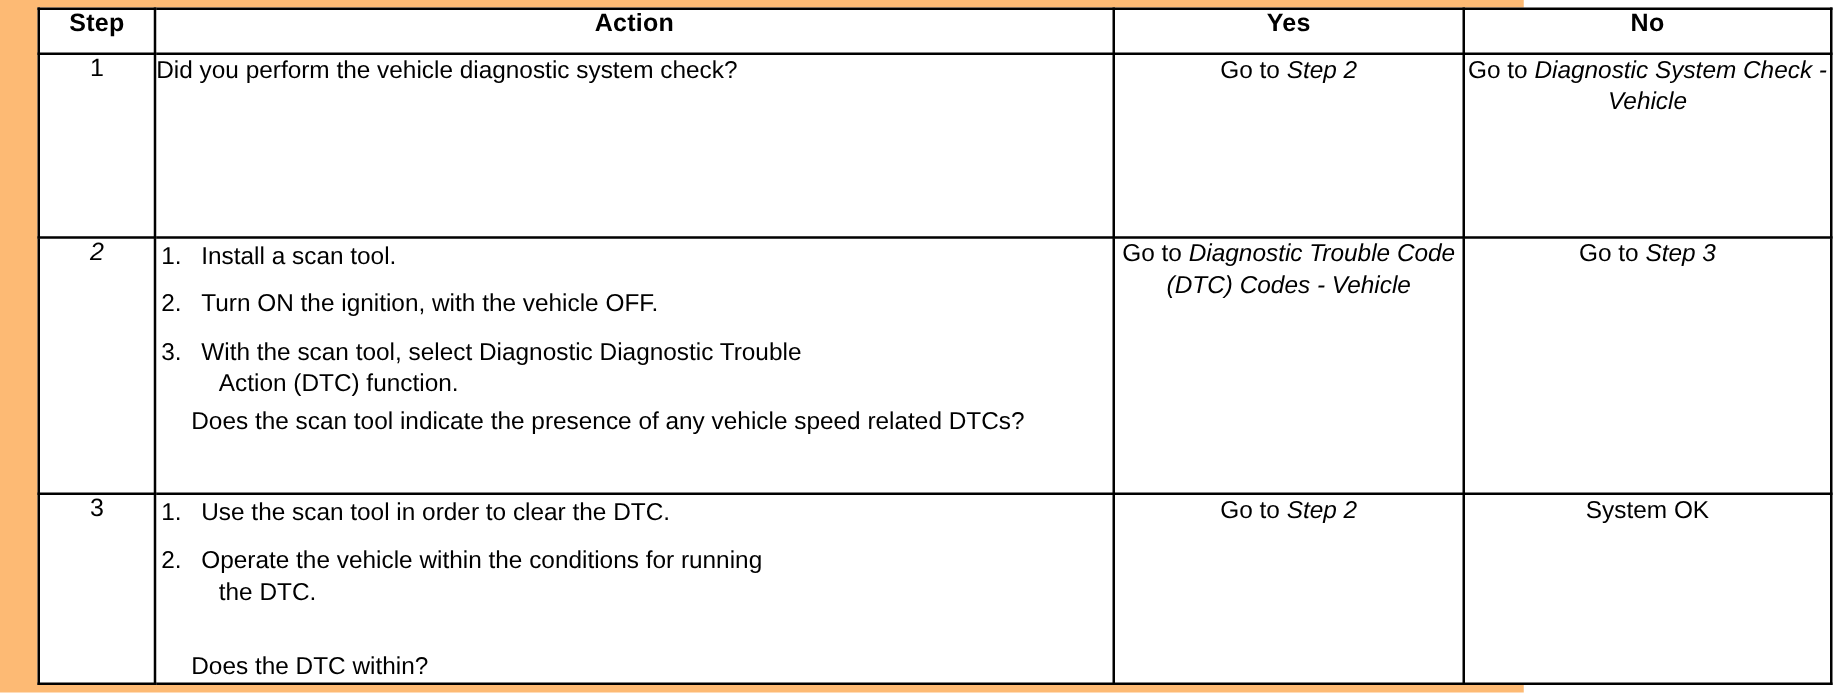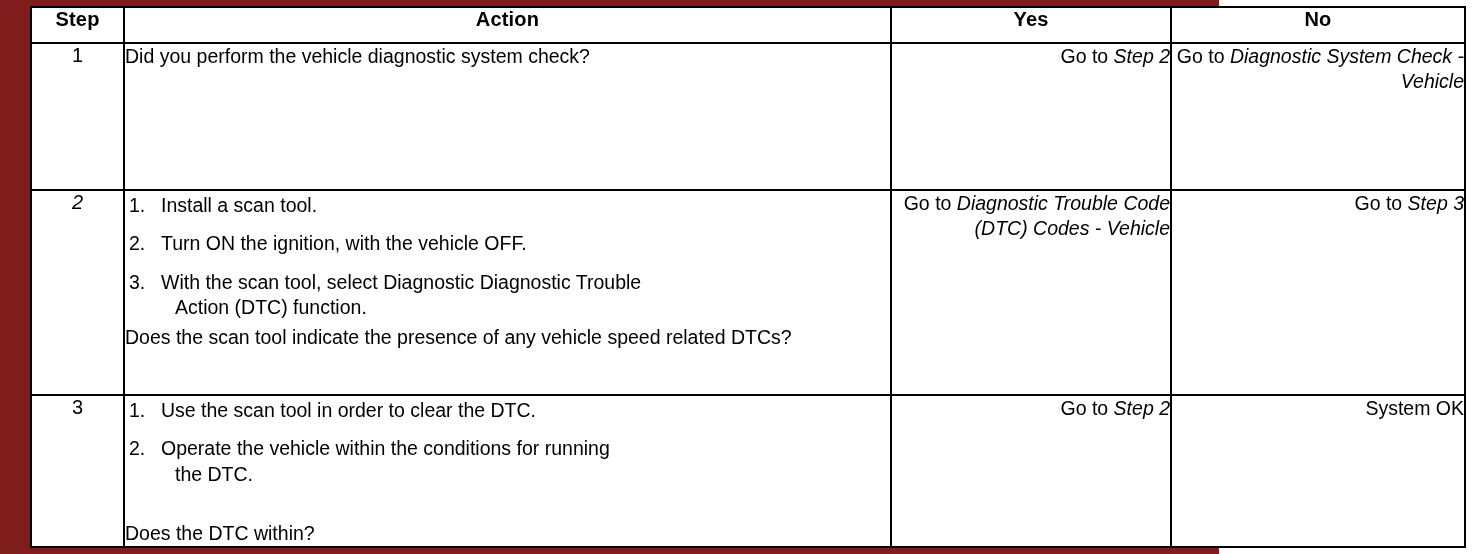--- a/index.html
+++ b/index.html
@@ -13,21 +13,21 @@
     height: 554px;
     font-family: "Liberation Sans", sans-serif;
     color: #000000;
     overflow: hidden;
   }
 
   #sheet {
     position: relative;
     width: 1219px;
     height: 554px;
-    background: #7f1d1d;
+    background: #fdba74;
   }
 
   table.diag {
     position: absolute;
     left: 30px;
     top: 6px;
     width: 1434px;
     border-collapse: collapse;
     table-layout: fixed;
     background: #ffffff;
@@ -101,28 +101,29 @@
     width: 26px;
     text-align: left;
   }
   .li-cont {
     display: block;
     padding-left: 14px;
   }
   .action-q {
     margin: 0;
     line-height: 1.22;
+    padding-left: 28px;
   }
   .spacer-flex { flex: 1 1 auto; }
 
   
   .yn-cell {
     font-size: 19.5px;
     line-height: 1.26;
-    text-align: right;
+    text-align: center;
     padding: 8px 8px 8px 8px;
   }
   .yn-top    { vertical-align: top; }
   .yn-middle { vertical-align: middle; }
   .yn-bottom { vertical-align: bottom; }
   .yn-block { display: block; }
   .ref { font-style: italic; }
 
   
   tr.row-1 > td { height: 145px; }

